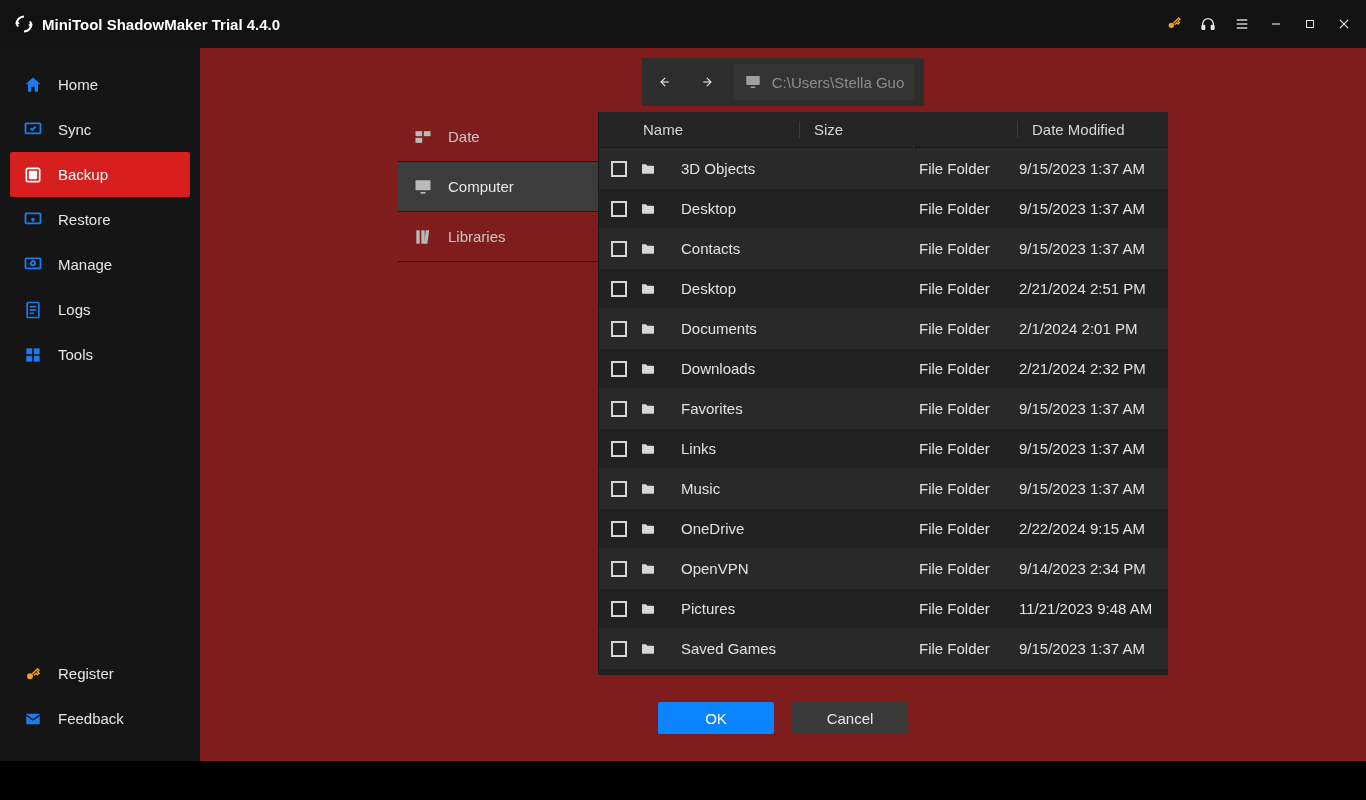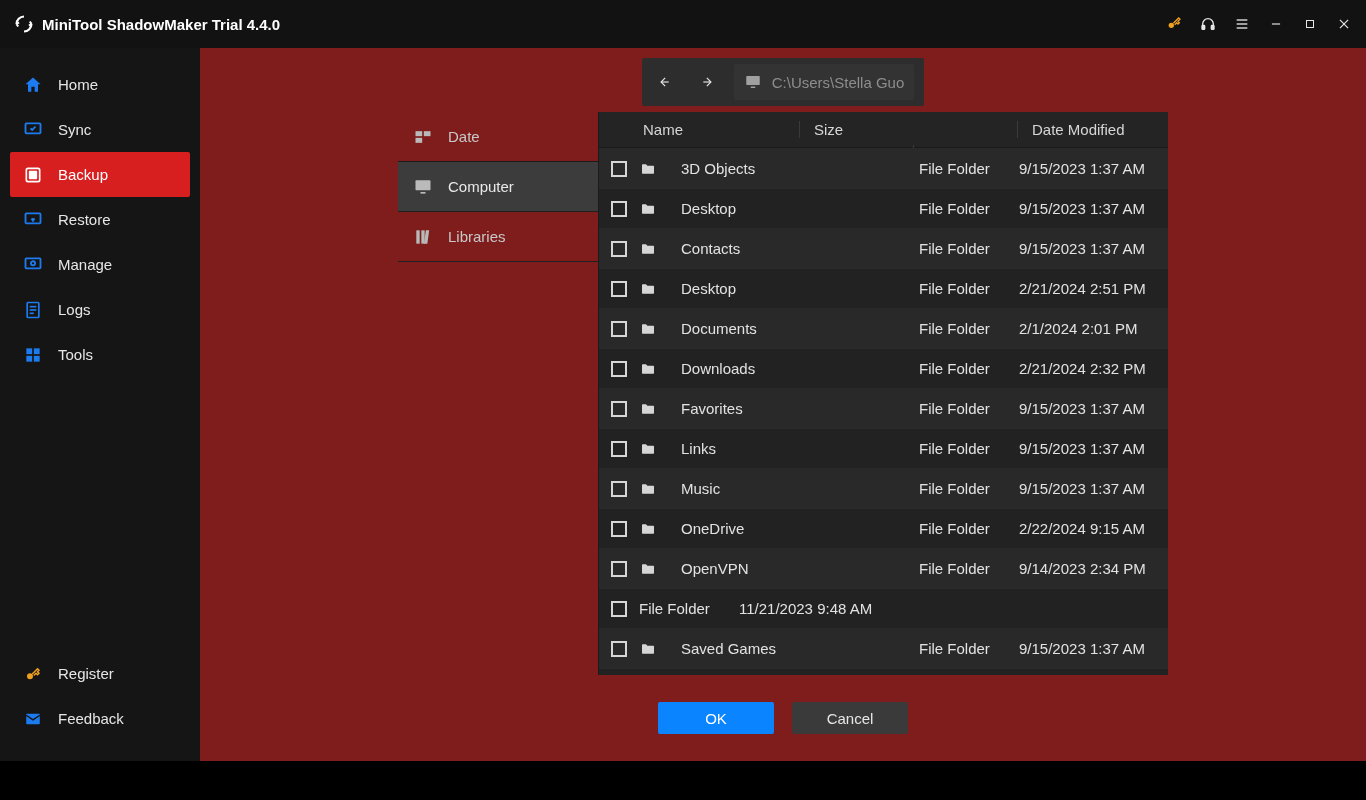--- a/index.html
+++ b/index.html
@@ -585,20 +585,28 @@
                 </span>
                 <span>OpenVPN</span>
               </div>
               <div class="c-type">File Folder</div>
               <div class="c-date">9/14/2023 2:34 PM</div>
             </div>
             <div class="row">
               <div class="c-check">
                 <div class="chk"></div>
               </div>
+              <div class="c-name">
+                <span class="ficon">
+                  <svg viewBox="0 0 24 24" width="18" height="16" fill="#d6d6d6">
+                    <path d="M3 6a1 1 0 0 1 1-1h5l2 2h9a1 1 0 0 1 1 1v10a1 1 0 0 1-1 1H4a1 1 0 0 1-1-1z"></path>
+                  </svg>
+                </span>
+                <span>Pictures</span>
+              </div>
               <div class="c-type">File Folder</div>
               <div class="c-date">11/21/2023 9:48 AM</div>
             </div>
             <div class="row">
               <div class="c-check">
                 <div class="chk"></div>
               </div>
               <div class="c-name">
                 <span class="ficon">
                   <svg viewBox="0 0 24 24" width="18" height="16" fill="#d6d6d6">

